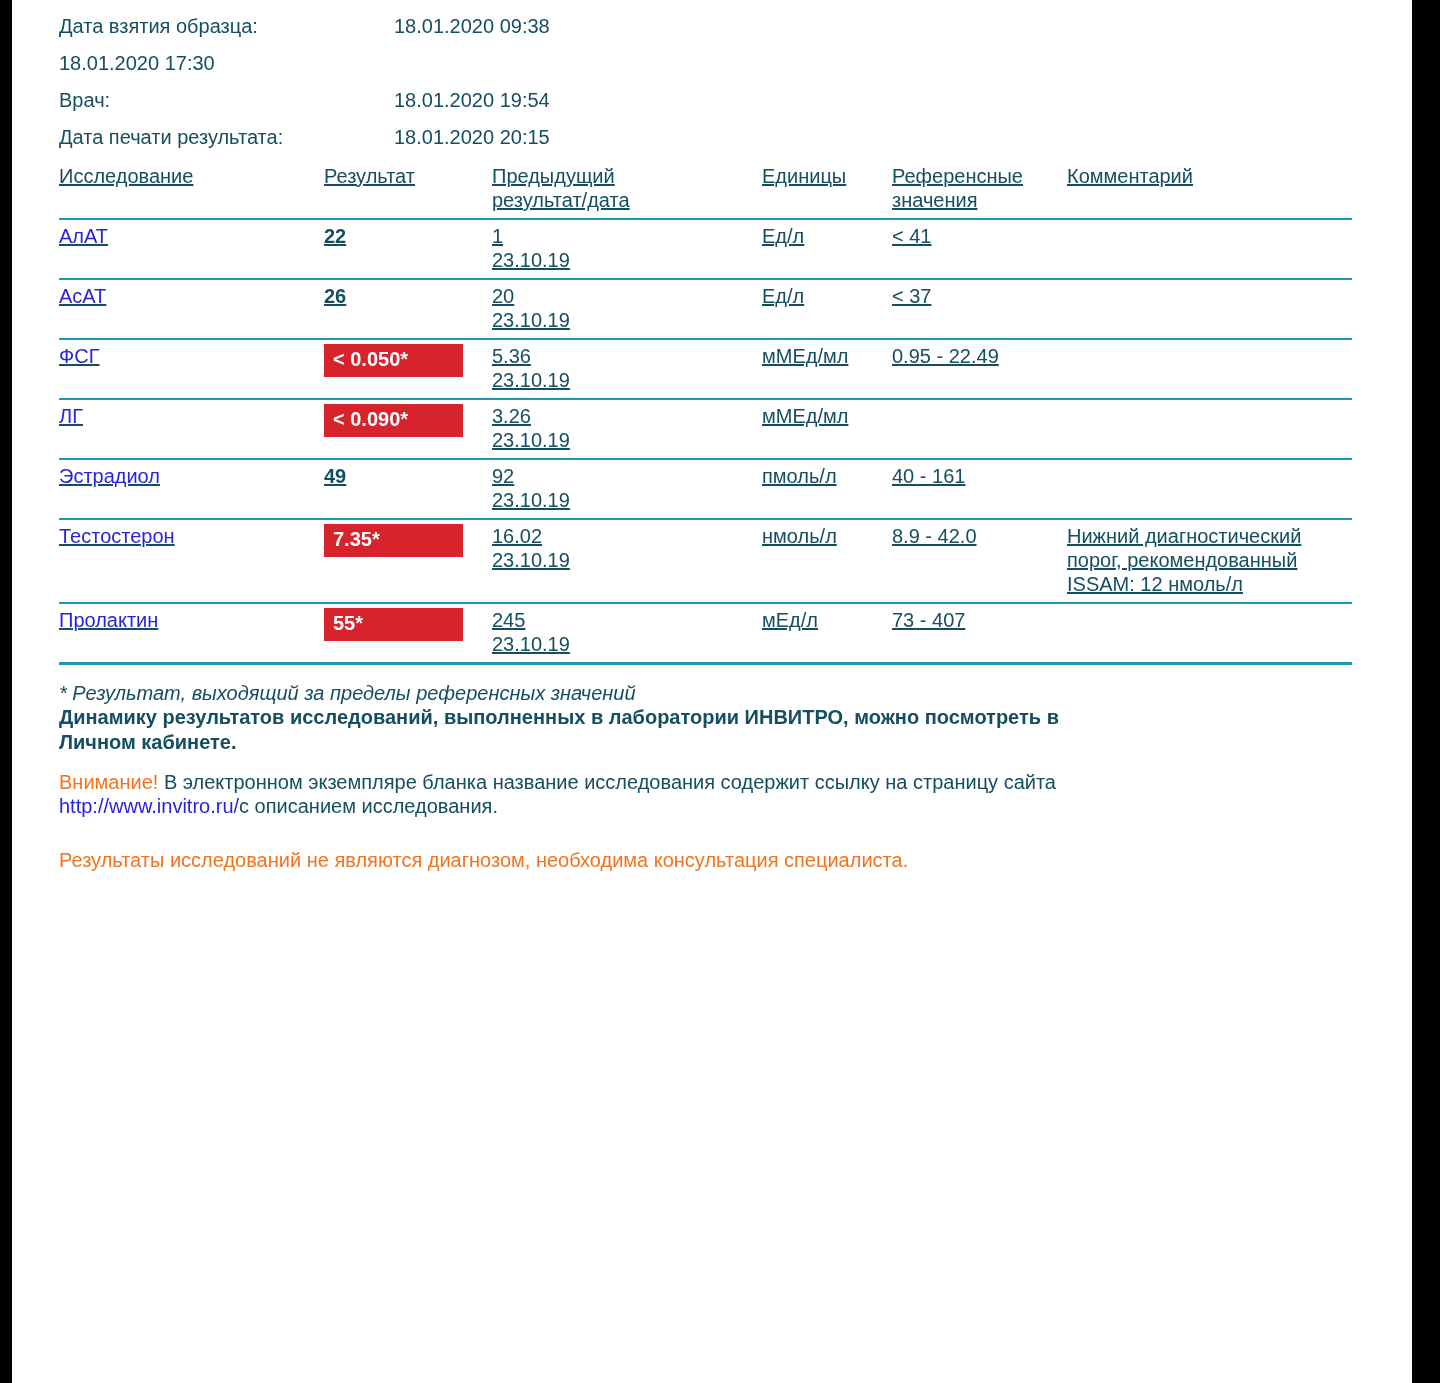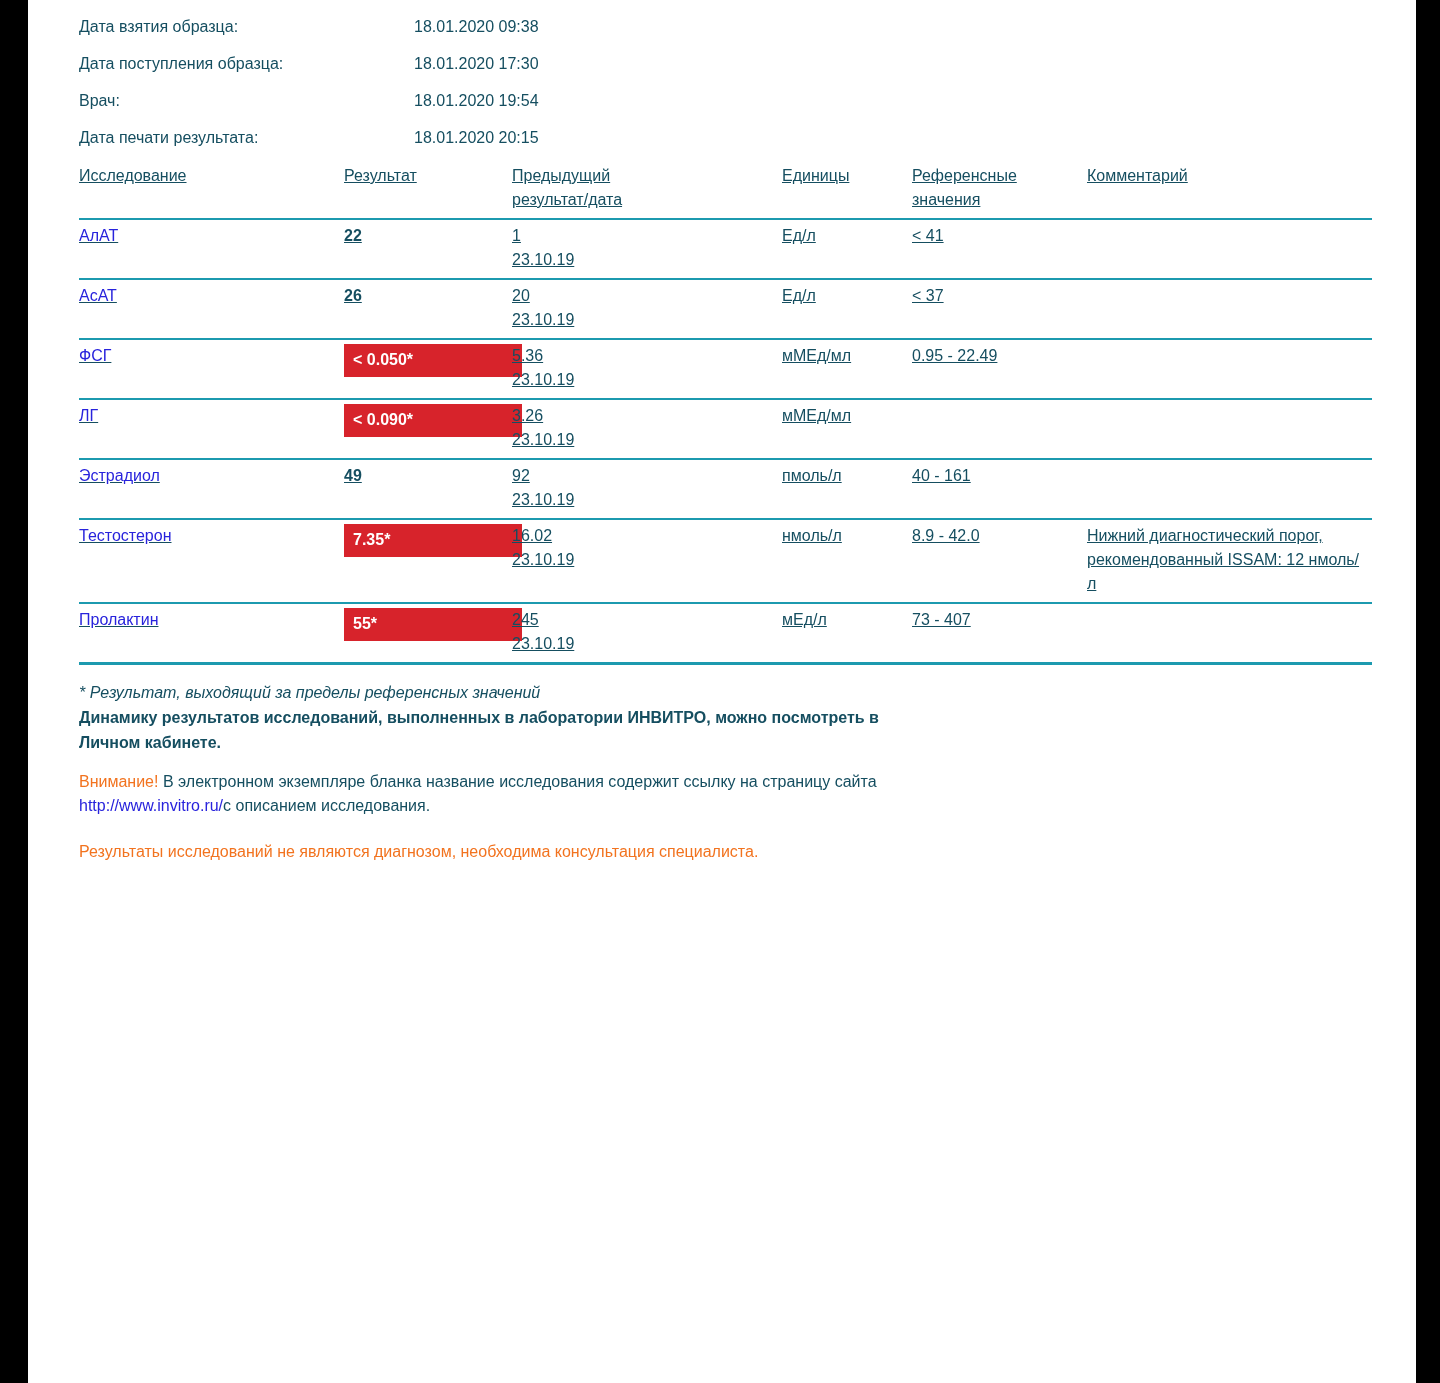--- a/index.html
+++ b/index.html
@@ -19,25 +19,25 @@
     overflow: hidden;
   }
   .edge-bar {
     position: absolute; top: 0; width: 28px; height: 1383px;
     background: var(--bar);
   }
   .edge-bar.left  { left: 0; }
   .edge-bar.right { right: 0; }
 
   .page {
-    position: absolute; left: 32px; top: 0;
+    position: absolute; left: 12px; top: 0;
     width: 1384px; height: 1383px;
     background: #ffffff;
     padding: 8px 28px 0 47px; 
-    font-size: 16px;
+    font-size: 20px;
   }
 
   
   .meta { margin-bottom: 8px; }
   .meta-row { display: flex; height: 37px; line-height: 37px; }
   .meta-label { width: 335px; }
   .meta-value { }
 
   
   .lab-table { width: 1293px; }
@@ -50,52 +50,51 @@
     text-decoration: underline;
   }
   .trow.head { padding-top: 0; padding-bottom: 6px; }
   .trow:last-child { border-bottom-width: 3px; }
   .hdr-narrow { max-width: 160px; }
   .cell { padding-right: 10px; }
   .test-name { color: var(--blue-link); text-decoration: none; cursor: pointer; }
   .res-plain { font-weight: bold; }
   .res-flag {
     display: inline-block;
-    width: 178px;
+    width: 139px;
     background: var(--red);
     color: #ffffff;
     font-weight: bold;
     padding: 3px 9px 5px;
     line-height: 25px;
   }
 
   
   .footnote { margin-top: 16px; line-height: 24px; font-style: italic; }
   .dynamics { font-weight: bold; line-height: 25px; }
   .attention { margin-top: 15px; line-height: 24px; }
   .attention .prefix { color: var(--orange); }
   .attention .url { color: var(--blue-link); text-decoration: none; cursor: pointer; }
-  .disclaimer { margin-top: 22px; line-height: 24px; color: var(--orange); }
+  .disclaimer { margin-top: 30px; line-height: 24px; color: var(--orange); }
 </style>
 </head>
 <body>
 
 <div class="edge-bar left"></div>
 <div class="edge-bar right"></div>
 
 <div class="page">
 
   <div class="meta" id="meta-container">
   <div class="meta-row">
     <div class="meta-label">Дата взятия образца:</div>
     <div class="meta-value">18.01.2020 09:38</div>
   </div>
 
   <div class="meta-row">
-    <div class="meta-label">Дата поступления образца:</div>
     <div class="meta-value">18.01.2020 17:30</div>
   </div>
 
   <div class="meta-row">
     <div class="meta-label">Врач:</div>
     <div class="meta-value">18.01.2020 19:54</div>
   </div>
 
   <div class="meta-row">
     <div class="meta-label">Дата печати результата:</div>

